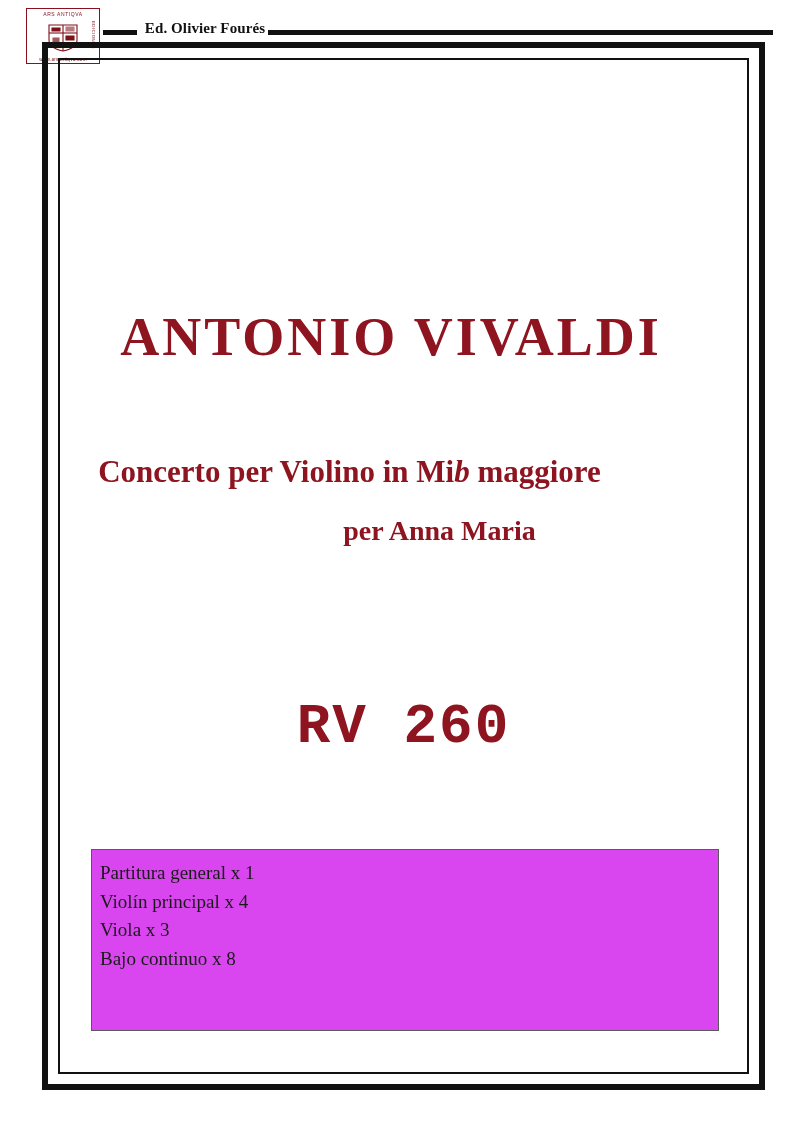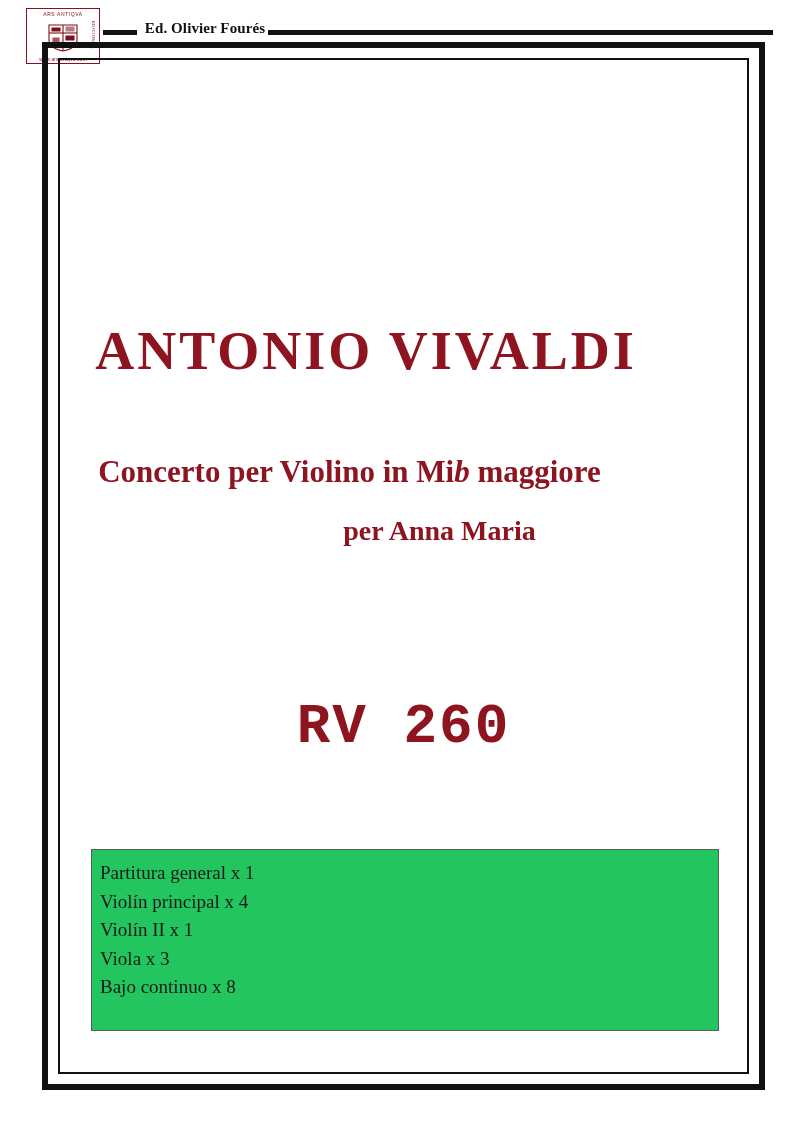--- a/index.html
+++ b/index.html
@@ -113,28 +113,29 @@
     width: 691px;
     height: 1016px;
     border: 2px solid #111;
     box-sizing: border-box;
   }
 
   
   .composer {
     position: absolute;
     left: 58px;
-    top: 320px;
+    top: 306px;
     width: 616px;
     text-align: center;
     font-family: "Liberation Serif", serif;
     font-size: 54px;
     font-weight: bold;
     letter-spacing: 3px;
     color: #8e1420;
+    padding-left: 25px;
   }
   .work-title {
     position: absolute;
     left: 58px;
     top: 456px;
     width: 583px;
     text-align: center;
     font-family: "Liberation Serif", serif;
     font-size: 31px;
     font-weight: bold;
@@ -172,21 +173,21 @@
 
   
   .parts-box {
     position: absolute;
     left: 91px;
     top: 849px;
     width: 628px;
     height: 182px;
     border: 1px solid #5a5a5a;
     box-sizing: border-box;
-    background: #22c55e;
+    background: #d946ef;
     padding: 9px 0 0 8px;
   }
   .parts-box .part-line {
     font-family: "Liberation Serif", serif;
     font-size: 19px;
     color: #1a1a1a;
     line-height: 28.5px;
     white-space: nowrap;
   }
 </style>
@@ -225,16 +226,15 @@
   <span>Concerto per Violino in Mi</span><span class="flat">b</span>&nbsp;<span>maggiore</span>
 </div>
 
 <div class="work-subtitle">per Anna Maria</div>
 
 <div class="catalog">RV 260</div>
 
 <div class="parts-box">
   <div class="part-line">Partitura general x 1</div>
   <div class="part-line">Violín principal x 4</div>
-  <div class="part-line">Violín II x 1</div>
   <div class="part-line">Viola x 3</div>
   <div class="part-line">Bajo continuo x 8</div>
 </div>
 
 </body></html>

